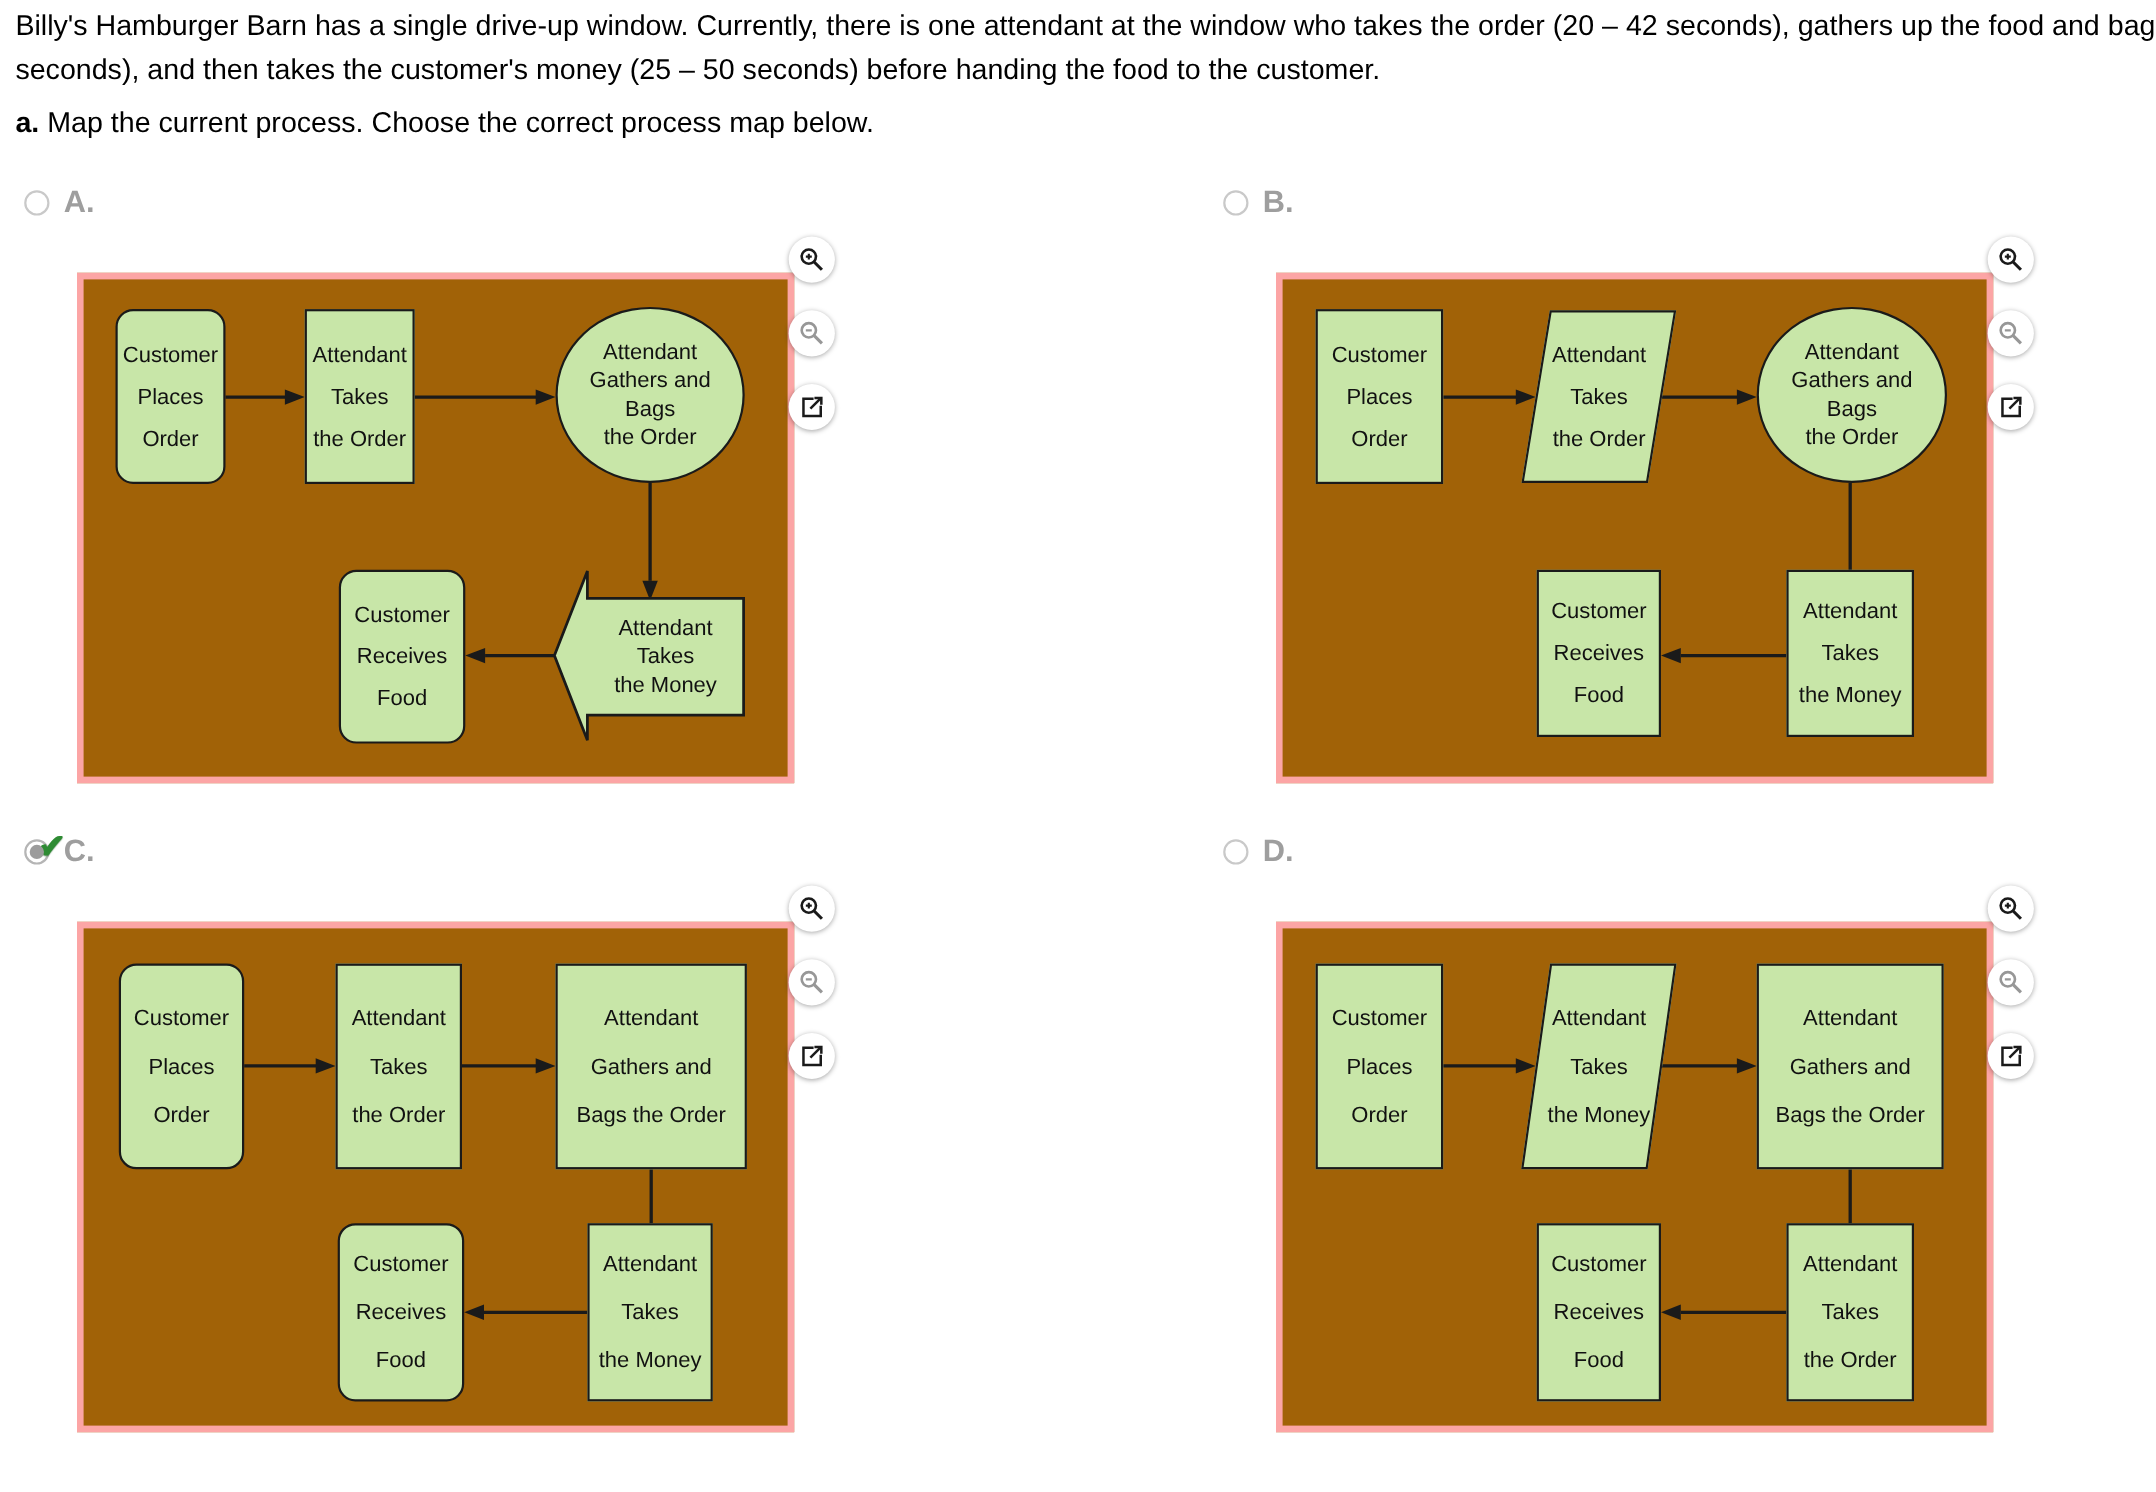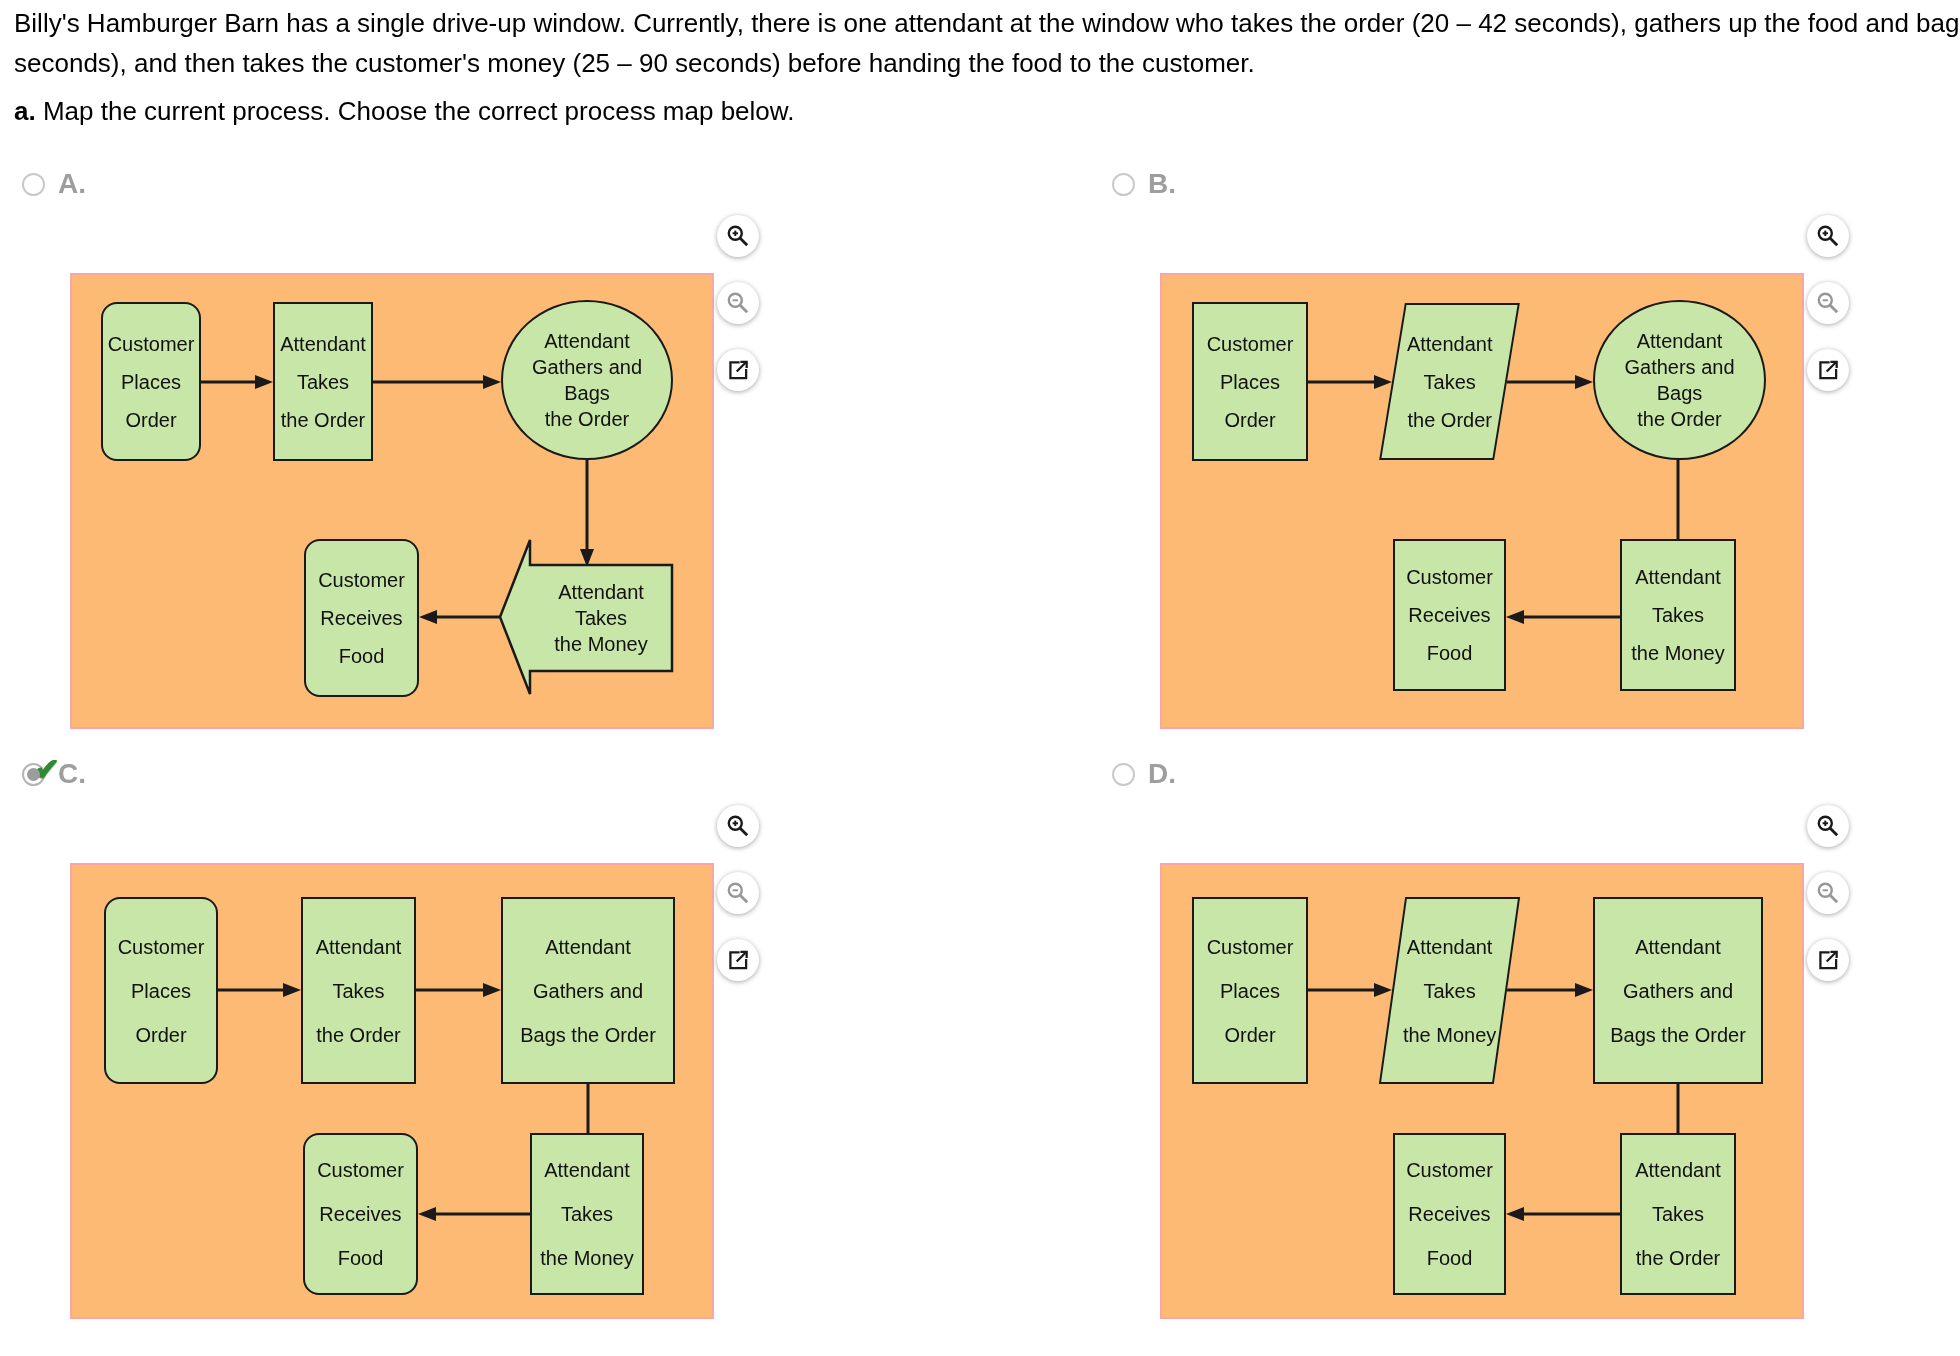--- a/index.html
+++ b/index.html
@@ -16,21 +16,21 @@
   .opt-header{position:absolute;display:flex;align-items:center;}
   .radio{width:23px;height:23px;border:2px solid #c9c9c9;border-radius:50%;
          box-sizing:border-box;background:#fff;position:relative;flex:0 0 auto;}
   .radio.selected{border-color:#b5b5b5;}
   .radio.selected::after{content:"";position:absolute;left:3px;top:3px;width:13px;height:13px;
          border-radius:50%;background:#9c9c9c;}
   .check{position:absolute;left:10px;top:-14px;font-size:31px;font-weight:bold;
          color:#2e8b33;text-shadow:0 1px 1px rgba(20,90,25,.5);pointer-events:none;}
   .opt-letter{font-size:28px;font-weight:bold;color:#9e9e9e;margin-left:13px;}
   
-  .diagram{position:absolute;width:640px;height:452px;border:2px solid #fca5a5;background:#fdba74;margin-top:25px;}
+  .diagram{position:absolute;width:640px;height:452px;border:6px solid #fca5a5;background:#a16207;}
   .wires{position:absolute;left:0;top:0;}
   .node{position:absolute;box-sizing:border-box;border:2.5px solid #1a1a1a;background:#c8e6a8;
         display:flex;flex-direction:column;justify-content:center;align-items:center;
         text-align:center;font-size:20px;color:#111;z-index:2;}
   .node.round{border-radius:16px;}
   .node.ellipse{border-radius:50%;}
   .node.overlay{border:none;background:transparent;z-index:3;}
   .lh38 div{line-height:38px;}
   .lh44 div{line-height:44px;}
   .tight div{line-height:26px;}
@@ -41,21 +41,21 @@
   
   .icon-stack{position:absolute;width:44px;display:flex;flex-direction:column;align-items:center;z-index:5;}
   .icn{width:42px;height:42px;border-radius:50%;background:#fff;display:flex;align-items:center;
        justify-content:center;box-shadow:0 1px 5px rgba(0,0,0,.35);cursor:pointer;}
   .icn + .icn{margin-top:25px;}
 </style>
 </head>
 <body>
 
 <div class="para" style="top:8px">Billy's Hamburger Barn has a single drive-up window. Currently, there is one attendant at the window who takes the order (20 – 42 seconds), gathers up the food and bag</div>
-<div class="para" style="top:48px">seconds), and then takes the customer's money (25 – 90 seconds) before handing the food to the customer.</div>
+<div class="para" style="top:48px">seconds), and then takes the customer's money (25 – 50 seconds) before handing the food to the customer.</div>
 <div class="question" style="top:96px"><b>a.</b><span> Map the current process. Choose the correct process map below.</span></div>
 
 <div class="opt-header" style="left:22px;top:168px">
   <div class="radio"></div>
   <span class="opt-letter">A.</span>
 </div>
 <div class="diagram" style="left:70px;top:248px">
   <svg class="wires" width="640" height="452">
     <line x1="129" y1="107" x2="185" y2="107" stroke="#1a1a1a" stroke-width="3"></line>
     <polygon points="201,107 183,100 183,114" fill="#1a1a1a"></polygon>

